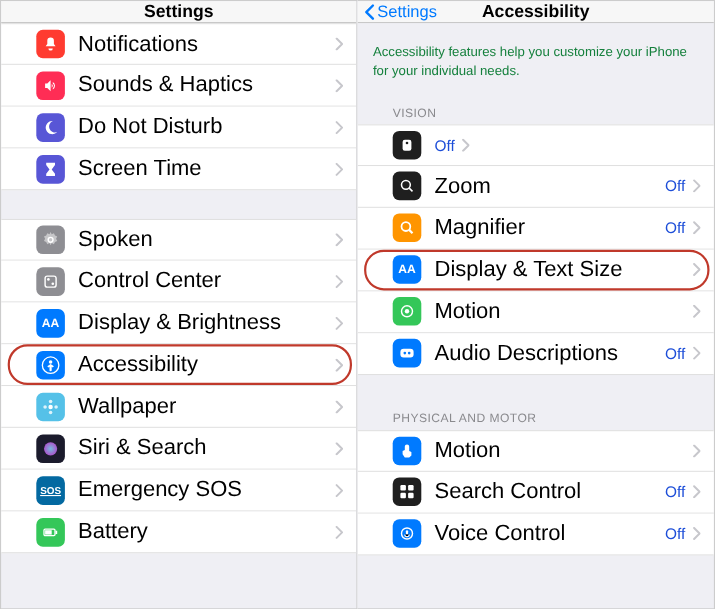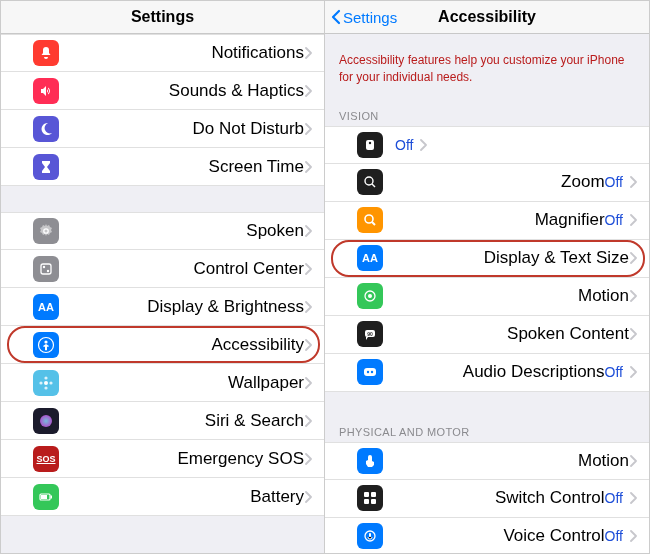--- a/index.html
+++ b/index.html
@@ -14,21 +14,21 @@
   .pane {
     width: 50%;
     border: 1px solid #ccc;
     display: flex;
     flex-direction: column;
     background: #efeff4;
     overflow: hidden;
   }
   .pane + .pane { border-left: none; }
   .navbar {
-    height: 33px;
+    height: 20px;
     background: #f7f7f7;
     border-bottom: 1px solid #c8c8c8;
     display: flex;
     align-items: center;
     position: relative;
     flex: 0 0 auto;
   }
   .nav-title {
     position: absolute;
     left: 0; right: 0;
@@ -49,27 +49,27 @@
   .nav-back svg { margin-right: 2px; }
   .scroll {
     flex: 1 1 auto;
     overflow: hidden;
   }
   .group { margin-bottom: 0; }
   .group-spacer { height: 26px; }
   .section-header {
     font-size: 11px;
     color: #8a8a8e;
-    padding: 8px 14px 4px;
+    padding: 8px 32px 4px;
     text-transform: uppercase;
     letter-spacing: 0.4px;
   }
   .section-desc {
     font-size: 12px;
-    color: #b91c1c;
+    color: #15803d;
     padding: 18px 14px 16px;
     line-height: 1.4;
   }
   .row {
     background: #fff;
     display: flex;
     align-items: center;
     height: 38px;
     padding: 0 12px 0 12px;
     border-bottom: 1px solid #e0e0e0;
@@ -86,23 +86,22 @@
     justify-content: center;
     margin-right: 12px;
     flex: 0 0 auto;
     color: #fff;
     font-size: 14px;
     font-weight: 600;
     margin-left: 20px;
   }
   .row-label {
     flex: 1 1 auto;
-    font-size: 17px;
+    font-size: 20px;
     color: #000;
-    text-align: right;
   }
   .row-value {
     font-size: 14px;
     color: #1d4ed8;
     margin-right: 6px;
   }
   .chevron {
     flex: 0 0 auto;
     color: #c7c7cc;
   }
@@ -247,21 +246,21 @@
                 </radialGradient>
               </defs>
             </svg>
           </div>
           <div class="row-label">Siri &amp; Search</div>
           <svg class="chevron" width="8" height="12" viewBox="0 0 8 12">
             <path d="M2 1l5 5-5 5" stroke="#c7c7cc" stroke-width="1.8" fill="none" stroke-linecap="round" stroke-linejoin="round"></path>
           </svg>
         </div>
         <div class="row">
-          <div class="icon-wrap" style="background: #b91c1c; text-decoration: underline;">
+          <div class="icon-wrap" style="background: #0369a1; text-decoration: underline;">
             <span style="color:#fff;font-size:9px;font-weight:700">SOS</span>
           </div>
           <div class="row-label">Emergency SOS</div>
           <svg class="chevron" width="8" height="12" viewBox="0 0 8 12">
             <path d="M2 1l5 5-5 5" stroke="#c7c7cc" stroke-width="1.8" fill="none" stroke-linecap="round" stroke-linejoin="round"></path>
           </svg>
         </div>
         <div class="row">
           <div class="icon-wrap" style="background: rgb(52, 199, 89);">
             <svg width="16" height="16" viewBox="0 0 16 16">
@@ -347,33 +346,20 @@
               <circle cx="8" cy="8" r="5" fill="none" stroke="#fff" stroke-width="1.3"></circle>
               <circle cx="8" cy="8" r="2" fill="#fff"></circle>
             </svg>
           </div>
           <div class="row-label">Motion</div>
           <svg class="chevron" width="8" height="12" viewBox="0 0 8 12">
             <path d="M2 1l5 5-5 5" stroke="#c7c7cc" stroke-width="1.8" fill="none" stroke-linecap="round" stroke-linejoin="round"></path>
           </svg>
         </div>
         <div class="row">
-          <div class="icon-wrap" style="background: rgb(31, 31, 31);">
-            <svg width="16" height="16" viewBox="0 0 16 16">
-              <rect x="3" y="4" width="10" height="7" rx="2" fill="#fff"></rect>
-              <path fill="#fff" d="M6 11l-2 3v-3z"></path>
-              <text x="8" y="9.5" text-anchor="middle" font-size="5" font-weight="700" fill="#1f1f1f">90</text>
-            </svg>
-          </div>
-          <div class="row-label">Spoken Content</div>
-          <svg class="chevron" width="8" height="12" viewBox="0 0 8 12">
-            <path d="M2 1l5 5-5 5" stroke="#c7c7cc" stroke-width="1.8" fill="none" stroke-linecap="round" stroke-linejoin="round"></path>
-          </svg>
-        </div>
-        <div class="row">
           <div class="icon-wrap" style="background: rgb(0, 122, 255);">
             <svg width="16" height="16" viewBox="0 0 16 16">
               <rect x="2" y="4" width="12" height="8" rx="3" fill="#fff"></rect>
               <circle cx="6" cy="8" r="1.2" fill="#007aff"></circle>
               <circle cx="10" cy="8" r="1.2" fill="#007aff"></circle>
             </svg>
           </div>
           <div class="row-label">Audio Descriptions</div>
           <div class="row-value">Off</div>
           <svg class="chevron" width="8" height="12" viewBox="0 0 8 12">
@@ -397,21 +383,21 @@
         </div>
         <div class="row">
           <div class="icon-wrap" style="background: rgb(31, 31, 31);">
             <svg width="16" height="16" viewBox="0 0 16 16">
               <rect x="2" y="2" width="5" height="5" rx="1" fill="#fff"></rect>
               <rect x="9" y="2" width="5" height="5" rx="1" fill="#fff"></rect>
               <rect x="2" y="9" width="5" height="5" rx="1" fill="#fff"></rect>
               <rect x="9" y="9" width="5" height="5" rx="1" fill="#fff"></rect>
             </svg>
           </div>
-          <div class="row-label">Switch Control</div>
+          <div class="row-label">Search Control</div>
           <div class="row-value">Off</div>
           <svg class="chevron" width="8" height="12" viewBox="0 0 8 12">
             <path d="M2 1l5 5-5 5" stroke="#c7c7cc" stroke-width="1.8" fill="none" stroke-linecap="round" stroke-linejoin="round"></path>
           </svg>
         </div>
         <div class="row">
           <div class="icon-wrap" style="background: rgb(0, 122, 255);">
             <svg width="16" height="16" viewBox="0 0 16 16">
               <circle cx="8" cy="8" r="5" fill="none" stroke="#fff" stroke-width="1.3"></circle>
               <rect x="7" y="5" width="2" height="4" rx="1" fill="#fff"></rect>

